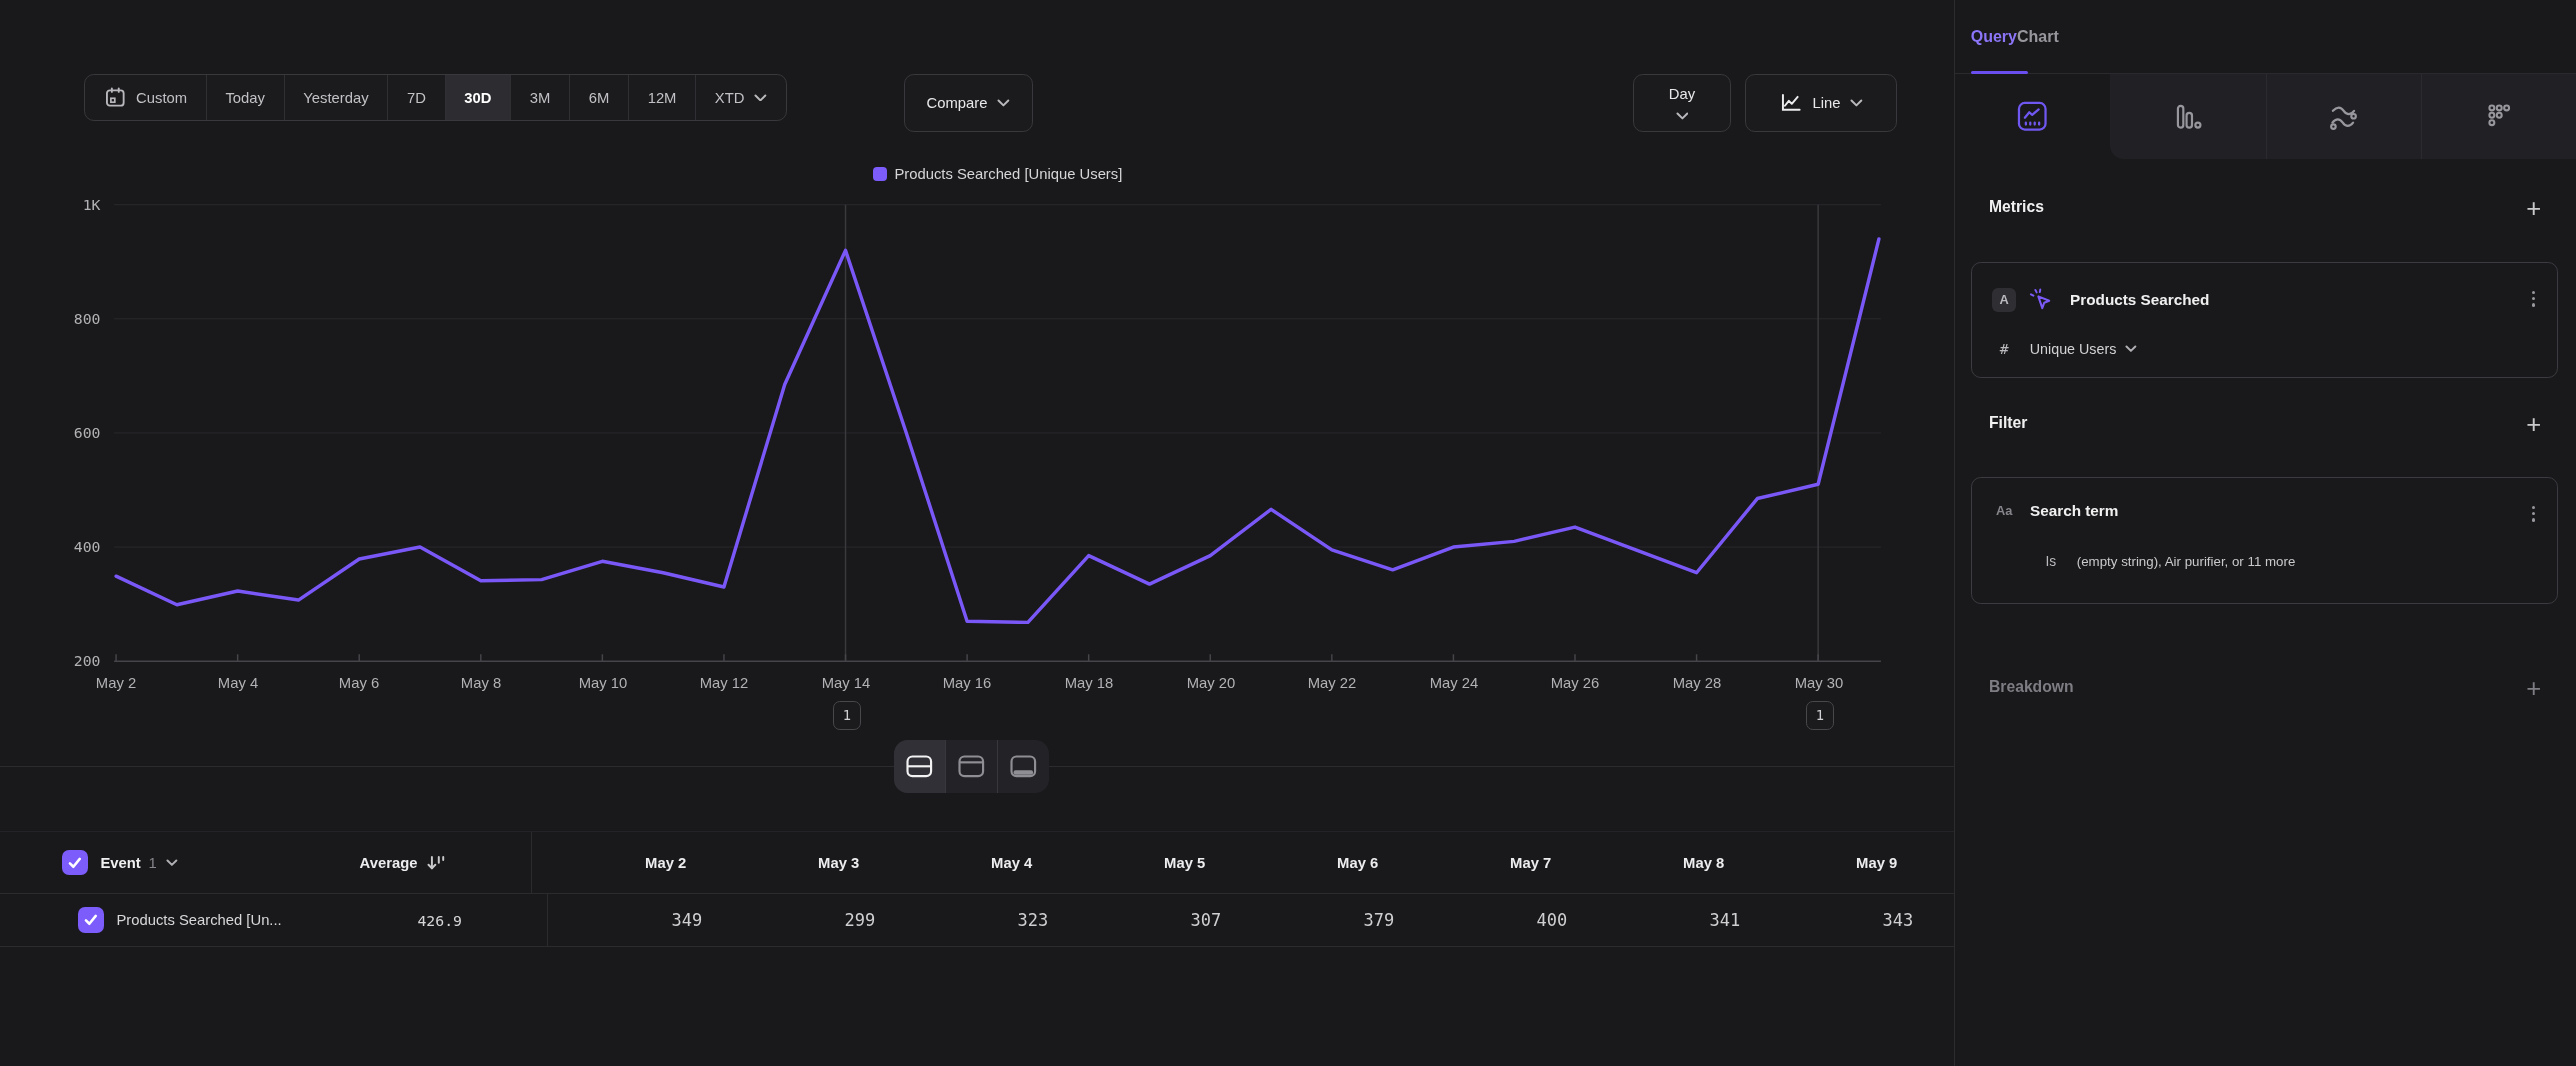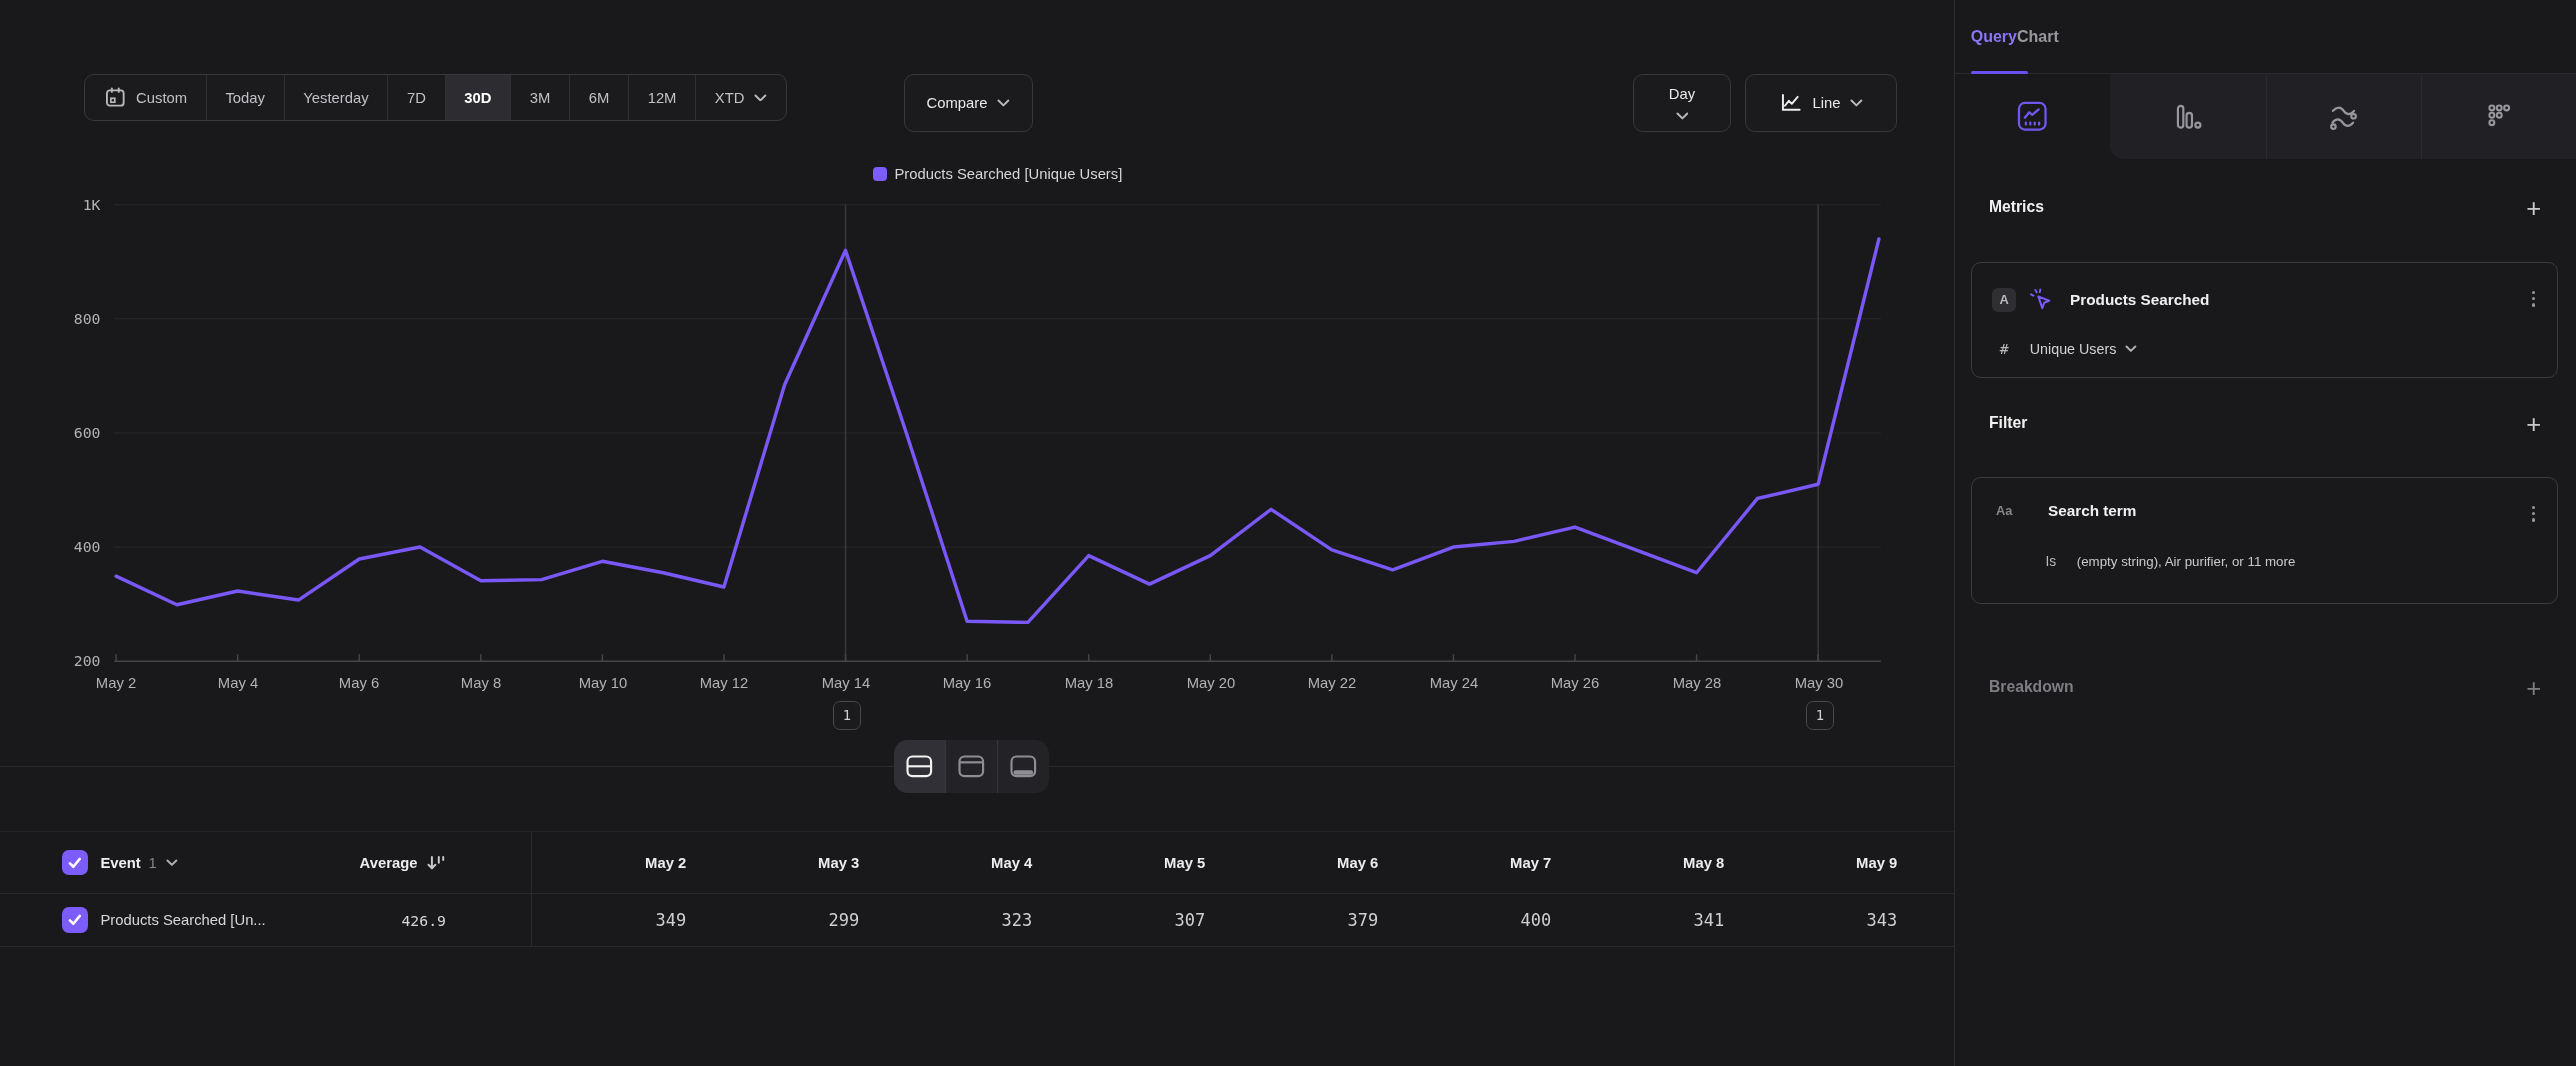--- a/index.html
+++ b/index.html
@@ -39,21 +39,21 @@
   
   .view-toggle{position:absolute;left:894px;top:740px;height:53px;display:flex;background:#232327;border-radius:13.8px;overflow:hidden;}
   .vt-seg{width:51px;display:flex;align-items:center;justify-content:center;cursor:pointer;}
   .vt-seg + .vt-seg{border-left:1px solid #38383c;}
   .vt-seg.sel{background:#303036;}
 
   
   .table{position:absolute;left:0;top:831px;width:1954px;border-top:1px solid #242428;}
   .trow{display:flex;align-items:center;}
   .trow.thead{height:61px;border-bottom:1px solid #2b2b2f;}
-  .trow.tbody{height:52px;border-bottom:1px solid #2b2b2f;}
+  .trow.tbody{height:52px;border-bottom:1px solid #2b2b2f;padding-left:16px;}
   .cell-left{width:532px;height:100%;box-sizing:border-box;border-right:1px solid #2b2b2f;
     display:flex;align-items:center;padding-left:62px;padding-right:85px;}
   .spacer{flex:1;}
   .checkbox{width:25.6px;height:25.6px;border-radius:6.9px;background:#7c5cfa;display:flex;align-items:center;justify-content:center;margin-right:12.8px;cursor:pointer;flex:none;}
   .evt-label{font-size:14.8px;font-weight:700;color:#f0f0f1;}
   .evt-count{font-size:14.8px;color:#85858b;margin-left:7.9px;}
   .avg-label{font-size:14.8px;font-weight:700;color:#ededef;margin-right:8.9px;}
   .row-name{font-size:14.8px;color:#d8d8da;white-space:nowrap;}
   .avg-value{font-size:14.8px;color:#d6d6d8;}
   .dates-wrap{flex:1;display:flex;align-items:center;height:100%;}
@@ -81,21 +81,21 @@
   .card-row1{position:absolute;left:20.7px;top:23.6px;display:flex;align-items:center;}
   .a-badge{width:23.6px;height:23.6px;border-radius:5.9px;background:#2e2e33;color:#b9b9be;font-size:12.8px;font-weight:600;
     display:flex;align-items:center;justify-content:center;}
   .card-title{font-size:15.3px;font-weight:600;color:#f0f0f1;}
   .kebab{position:absolute;right:19.7px;top:25.6px;display:flex;flex-direction:column;gap:3px;align-items:center;cursor:pointer;padding:2px;}
   .kebab i{width:3.4px;height:3.4px;border-radius:50%;background:#97979d;}
   .card-row2{position:absolute;left:20.7px;display:flex;align-items:center;}
   .hash{width:23.6px;text-align:center;font-size:14.8px;color:#b9b9be;}
   .agg-label{font-size:14.3px;color:#d2d2d5;margin-left:13.8px;margin-right:8.9px;}
   .aa{width:23.6px;text-align:center;font-size:12.8px;font-weight:600;color:#85858b;}
-  .prop-name{font-size:15.3px;font-weight:600;color:#f0f0f1;margin-left:32px;}
+  .prop-name{font-size:15.3px;font-weight:600;color:#f0f0f1;margin-left:14px;}
   .op{font-size:13.8px;color:#b9b9be;}
   .val-sum{font-size:13.3px;color:#c9c9cc;margin-left:20.7px;}
   svg{display:block;}
 </style>
 </head>
 <body>
 
 <div id="stage">
 
   <div id="main">

